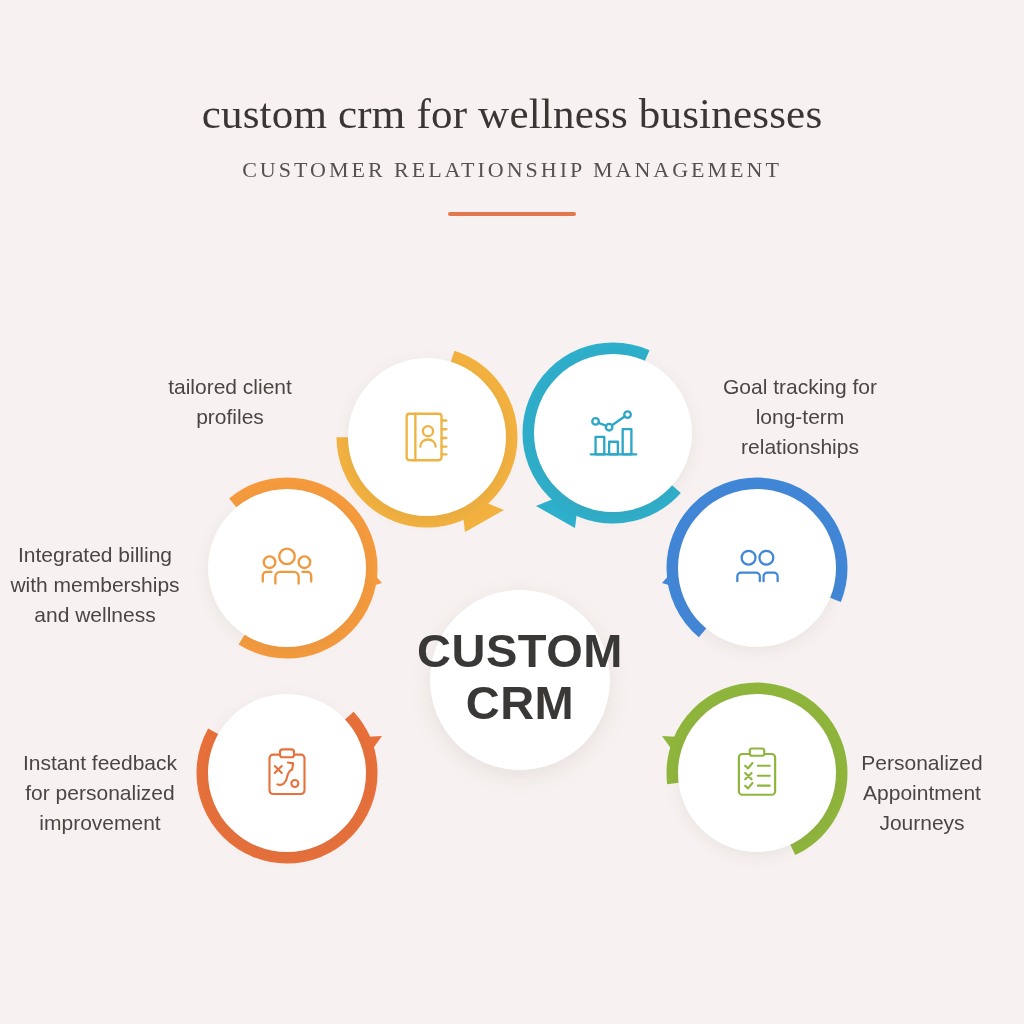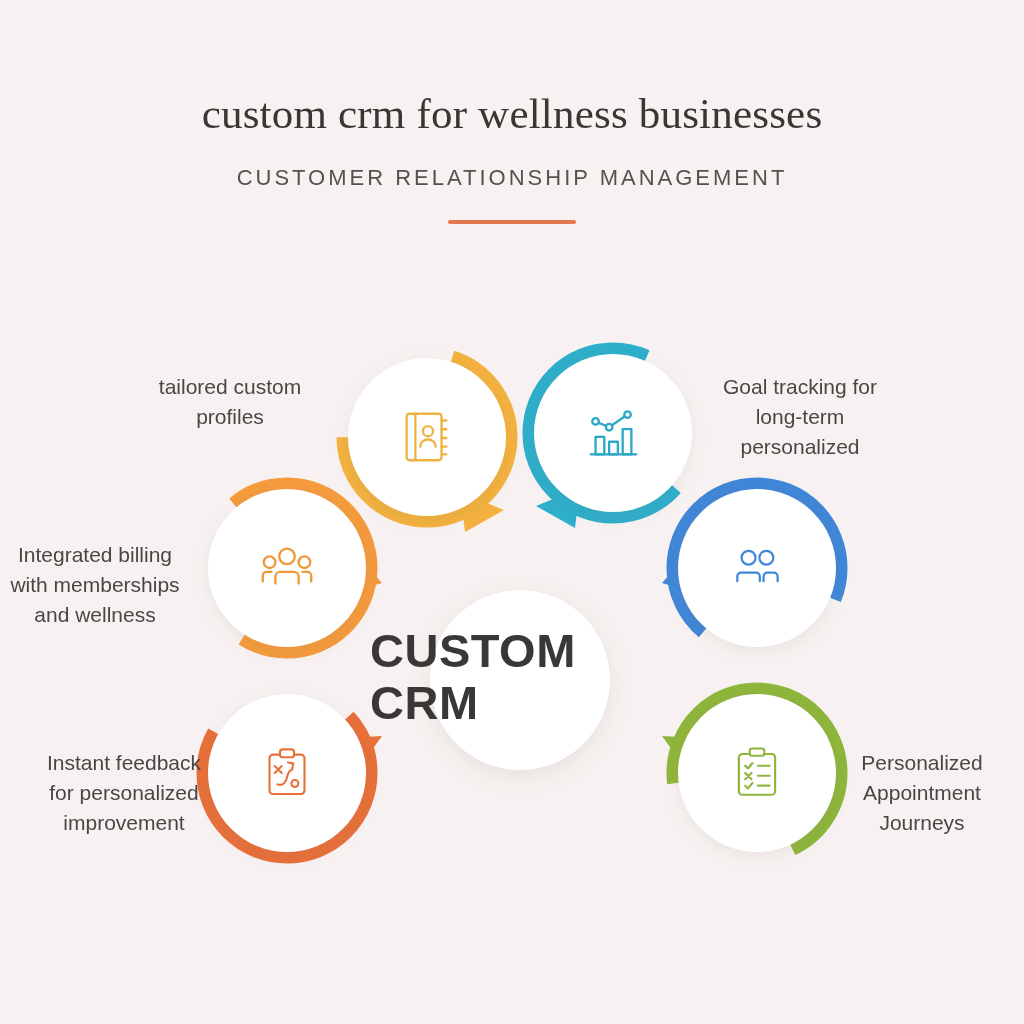--- a/index.html
+++ b/index.html
@@ -30,22 +30,22 @@
   }
   .title {
     font-family: "Liberation Serif", "DejaVu Serif", serif;
     font-size: 43px;
     line-height: 52px;
     color: #3a3634;
     letter-spacing: 0.2px;
     font-weight: 400;
   }
   .subtitle {
-    margin-top: 24px;
-    font-family: Liberation Sans, sans-serif;
+    margin-top: 16px;
+    font-family: Liberation Serif, serif;
     font-size: 22px;
     line-height: 28px;
     letter-spacing: 3.0px;
     color: #56504e;
     font-weight: 400;
   }
   .divider {
     margin: 28px auto 0 auto;
     width: 128px;
     height: 4px;
@@ -62,20 +62,21 @@
     height: 180px;
     border-radius: 50%;
     background: #ffffff;
     box-shadow: 0 6px 22px rgba(120,100,95,0.13);
   }
   .hub-label {
     position: absolute;
     left: 370px;
     top: 625px;
     width: 300px;
+    text-align: center;
     font-size: 47px;
     line-height: 52px;
     font-weight: bold;
     letter-spacing: 0.5px;
     color: #3a3836;
     white-space: pre-line;
   }
 
   
   .node {
@@ -148,21 +149,21 @@
           <path d="M25 42c0-4.4 3.6-7.4 8-7.4s8 3 8 7.4"></path>
           <line x1="47" y1="15" x2="52" y2="15"></line>
           <line x1="47" y1="24" x2="52" y2="24"></line>
           <line x1="47" y1="33" x2="52" y2="33"></line>
           <line x1="47" y1="42" x2="52" y2="42"></line>
           <line x1="47" y1="50" x2="52" y2="50"></line>
         </g>
       </svg>
     </div>
   </div>
-  <div class="caption cap-left" style="left:130px; top:372px; width:200px;">tailored custom
+  <div class="caption cap-left" style="left:130px; top:372px; width:200px;">tailored client
 profiles</div>
 
   <div class="node" id="node-1" style="left:518px; top:338px;">
     <div class="ring-wrap">
       <svg width="190" height="190" viewBox="0 0 190 190">
 
         <polygon points="62,150 18,168 57,190" fill="#2eafcb"></polygon>
         <circle cx="95" cy="95" r="83" fill="none" stroke="#2eafcb" stroke-width="15" stroke-linecap="butt" stroke-dasharray="365 156" stroke-dashoffset="-60"></circle>
       </svg>
     </div>
@@ -178,21 +179,21 @@
           <circle cx="28" cy="26" r="3.4"></circle>
           <circle cx="47" cy="13" r="3.4"></circle>
           <line x1="17" y1="21.5" x2="25" y2="24.5"></line>
           <line x1="31" y1="24" x2="44" y2="15"></line>
         </g>
       </svg>
     </div>
   </div>
   <div class="caption cap-right" style="left:700px; top:372px; width:200px;">Goal tracking for
 long-term
-personalized</div>
+relationships</div>
 
   <div class="node" id="node-2" style="left:662px; top:473px;">
     <div class="ring-wrap">
       <svg width="190" height="190" viewBox="0 0 190 190">
 
         <polygon points="34,72 0,110 40,122" fill="#4187d8"></polygon>
         <circle cx="95" cy="95" r="83" fill="none" stroke="#4187d8" stroke-width="15" stroke-linecap="butt" stroke-dasharray="365 156" stroke-dashoffset="-188"></circle>
       </svg>
     </div>
     <div class="disc">
@@ -252,21 +253,21 @@
           <rect x="12" y="11" width="40" height="45" rx="4"></rect>
           <rect x="24" y="5" width="16" height="9" rx="3" fill="#ffffff"></rect>
           <path d="M18 24l8 8M26 24l-8 8"></path>
           <path d="M21 45c6 2 10-2 11-8 1-5 3-8 6-9"></path>
           <polyline points="33,20 39,21 38,27"></polyline>
           <circle cx="41" cy="44" r="4"></circle>
         </g>
       </svg>
     </div>
   </div>
-  <div class="caption cap-left" style="left:0px; top:748px; width:200px;margin-left:24px;">Instant feedback
+  <div class="caption cap-left" style="left:0px; top:748px; width:200px;">Instant feedback
 for personalized
 improvement</div>
 
   <div class="node" id="node-5" style="left:192px; top:473px;">
     <div class="ring-wrap">
       <svg width="190" height="190" viewBox="0 0 190 190">
 
         <polygon points="156,72 190,110 150,122" fill="#f59b3d"></polygon>
         <circle cx="95" cy="95" r="83" fill="none" stroke="#f59b3d" stroke-width="15" stroke-linecap="butt" stroke-dasharray="365 156" stroke-dashoffset="188"></circle>
       </svg>

